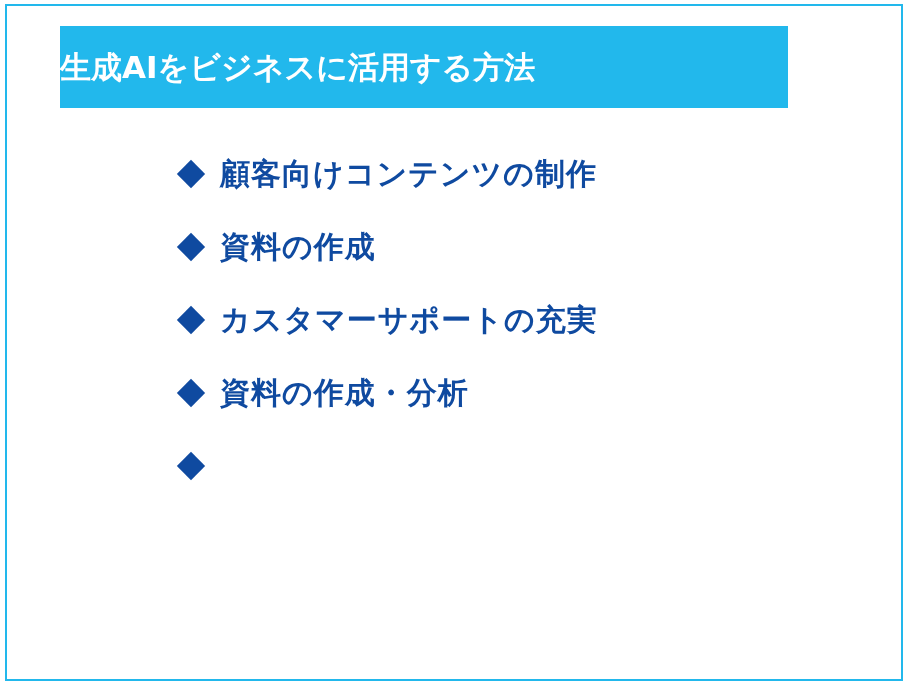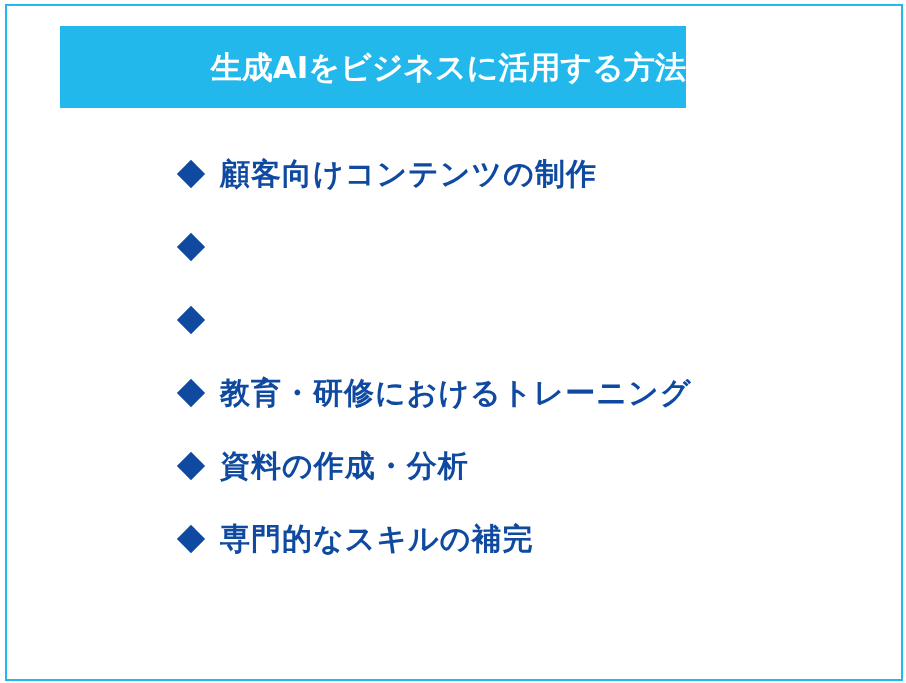--- a/index.html
+++ b/index.html
@@ -20,26 +20,26 @@
       top: 4px;
       width: 894px;
       height: 673px;
       border: 2px solid #22b8ec;
       background: #ffffff;
     }
     .banner {
       position: absolute;
       left: 60px;
       top: 26px;
-      width: 626px;
+      width: 728px;
       height: 82px;
       background: #22b8ec;
       display: flex;
       align-items: center;
-      justify-content: flex-end;
+      justify-content: flex-start;
     }
     .banner-title {
       color: #ffffff;
       font-weight: bold;
       font-size: 31px;
       letter-spacing: 0px;
       line-height: 1;
     }
     .list {
       position: absolute;
@@ -92,29 +92,26 @@
   <span class="banner-title">生成AIをビジネスに活用する方法</span>
 </div>
 
 <ul class="list">
   <li class="item">
     <span class="bullet"></span>
     <span class="label">顧客向けコンテンツの制作</span>
   </li>
   <li class="item">
     <span class="bullet"></span>
+    <span class="label">資料の作成</span>
   </li>
   <li class="item">
     <span class="bullet"></span>
-  </li>
-  <li class="item">
-    <span class="bullet"></span>
-    <span class="label">教育・研修におけるトレーニング</span>
+    <span class="label">カスタマーサポートの充実</span>
   </li>
   <li class="item">
     <span class="bullet"></span>
     <span class="label">資料の作成・分析</span>
   </li>
   <li class="item">
     <span class="bullet"></span>
-    <span class="label">専門的なスキルの補完</span>
   </li>
 </ul>
 
 </body></html>

